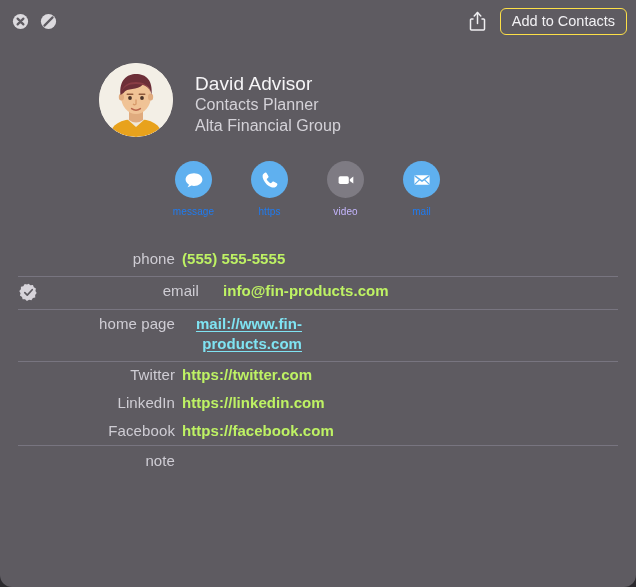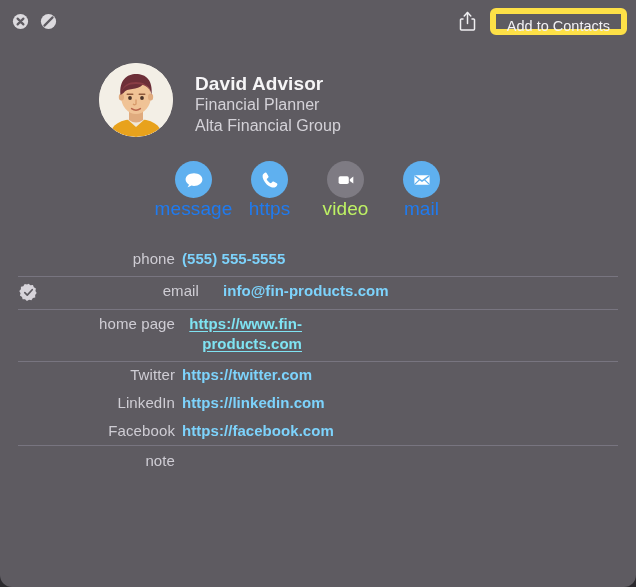--- a/index.html
+++ b/index.html
@@ -57,21 +57,21 @@
   }
   .share-btn {
     width: 26px; height: 28px;
     display: flex; align-items: center; justify-content: center;
     cursor: default;
   }
   .add-contacts {
     height: 27px;
     box-sizing: border-box;
     padding: 0 11px;
-    border: 6px solid #fde047;
+    border: 1px solid #fde047;
     border-radius: 6px;
     background: transparent;
     color: #f2f1f4;
     font-size: 14.5px;
     font-family: "Liberation Sans", sans-serif;
     line-height: 25px;
     white-space: nowrap;
     cursor: default;
   }
 
@@ -91,21 +91,21 @@
   }
   .avatar svg { display: block; }
 
   .name-block {
     margin-left: 22px;
     padding-top: 9px;
   }
   .full-name {
     color: #f6f5f7;
     font-size: 19px;
-    font-weight: bold;
+    font-weight: normal;
     letter-spacing: 0.1px;
     line-height: 23px;
   }
   .job-title, .org-name {
     color: #d4d2d8;
     font-size: 16px;
     line-height: 20.5px;
     letter-spacing: 0.05px;
   }
 
@@ -126,26 +126,27 @@
   .action-circle {
     width: 37px; height: 37px;
     border-radius: 50%;
     display: flex;
     align-items: center;
     justify-content: center;
     background: #5fb0ef;
   }
   .action.disabled .action-circle { background: #7e7b83; }
   .action-label {
-    font-size: 19px;
+    margin-top: 8px;
+    font-size: 10px;
     color: #1f7bf0;
     letter-spacing: 0.1px;
     white-space: nowrap;
   }
-  .action.disabled .action-label { color: #bef264; }
+  .action.disabled .action-label { color: #c4b5fd; }
   .action-circle svg { display: block; }
 
   
   .fields {
     position: absolute;
     left: 0; top: 244px;
     width: 636px;
   }
   .row {
     position: relative;
@@ -175,21 +176,21 @@
     text-align: right;
     color: #cfcdd4;
     font-size: 15px;
     line-height: 20px;
     letter-spacing: 0.1px;
   }
   .value {
     flex: 1;
     margin-left: 7px;
     padding-right: 22px;
-    color: #7dd3fc;
+    color: #bef264;
     font-size: 15px;
     font-weight: bold;
     line-height: 20px;
     letter-spacing: 0.05px;
     word-break: break-word;
   }
   .value.link {
     color: #7fe3f2;
     font-weight: bold;
     text-decoration: underline;
@@ -279,21 +280,21 @@
 
           <path d="M37 37 v4 q-1.6 1.4 -2.6 0.3" fill="none" stroke="#d79a6a" stroke-width="1.3" stroke-linecap="round"></path>
 
           <path d="M32.6 45.6 q4.4 3.2 8.8 0" fill="none" stroke="#b8664d" stroke-width="1.5" stroke-linecap="round"></path>
         </g>
       </svg>
     </div>
 
     <div class="name-block">
       <div class="full-name">David Advisor</div>
-      <div class="job-title">Financial Planner</div>
+      <div class="job-title">Contacts Planner</div>
       <div class="org-name">Alta Financial Group</div>
     </div>
   </div>
 
   <div class="actions">
 
     <div class="action">
       <div class="action-circle">
         <svg width="20" height="20" viewBox="0 0 20 20">
           <path d="M10 3.2 C5.1 3.2 1.6 6 1.6 9.5 C1.6 11.6 2.9 13.4 4.9 14.5
@@ -361,21 +362,21 @@
           <path d="M6.1 10.1 L8.7 12.7 L13.9 7.1" fill="none" stroke="#5e5b61" stroke-width="1.8" stroke-linecap="round" stroke-linejoin="round"></path>
         </svg>
       </div>
       <div class="label pad-email">email</div>
       <div class="value pad-email">info@fin-products.com</div>
     </div>
 
     <div class="row">
       <div class="sep"></div>
       <div class="label pad-home">home page</div>
-      <div class="value link pad-home">https://www.fin-products.com</div>
+      <div class="value link pad-home">mail://www.fin-products.com</div>
     </div>
 
     <div class="row">
       <div class="sep"></div>
       <div class="label pad-social">Twitter</div>
       <div class="value pad-social">https://twitter.com</div>
     </div>
 
     <div class="row">
       <div class="label pad-social">LinkedIn</div>

